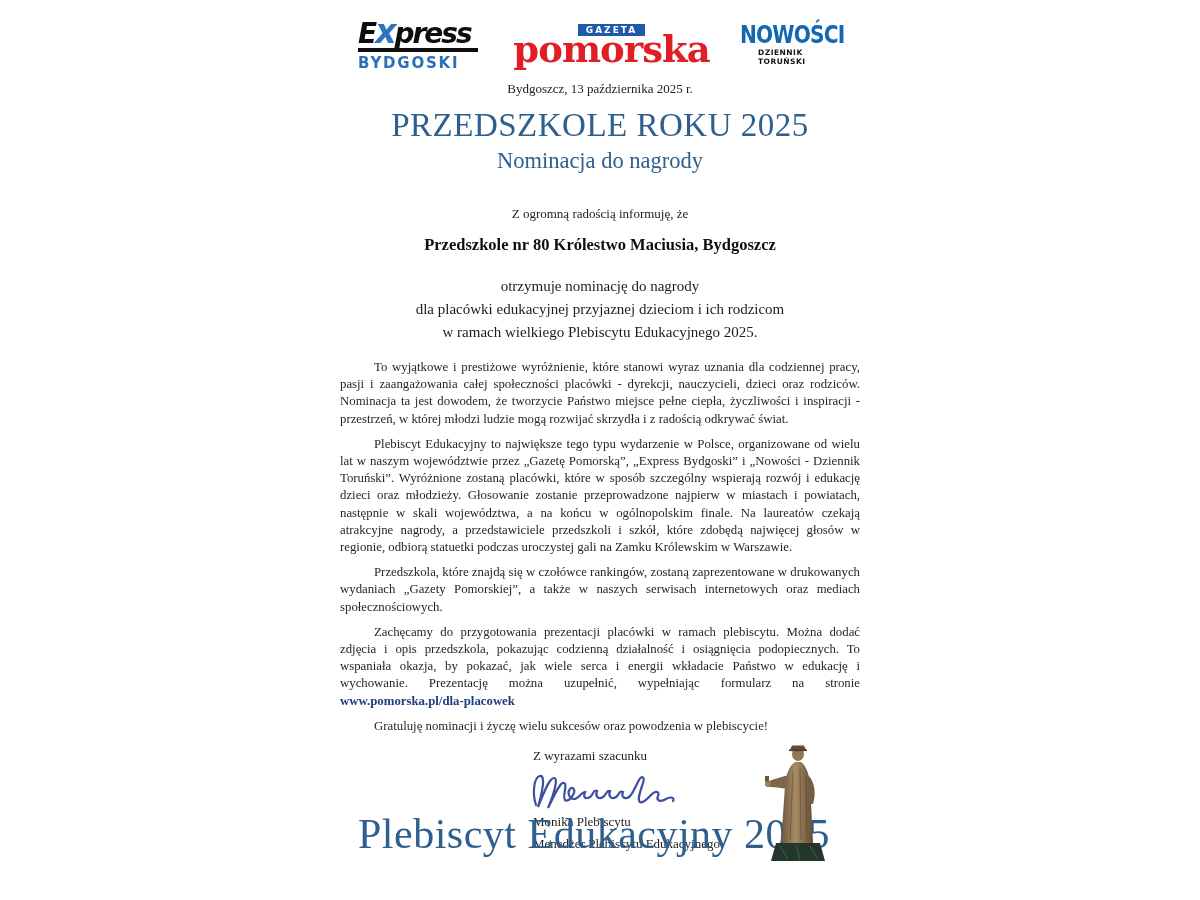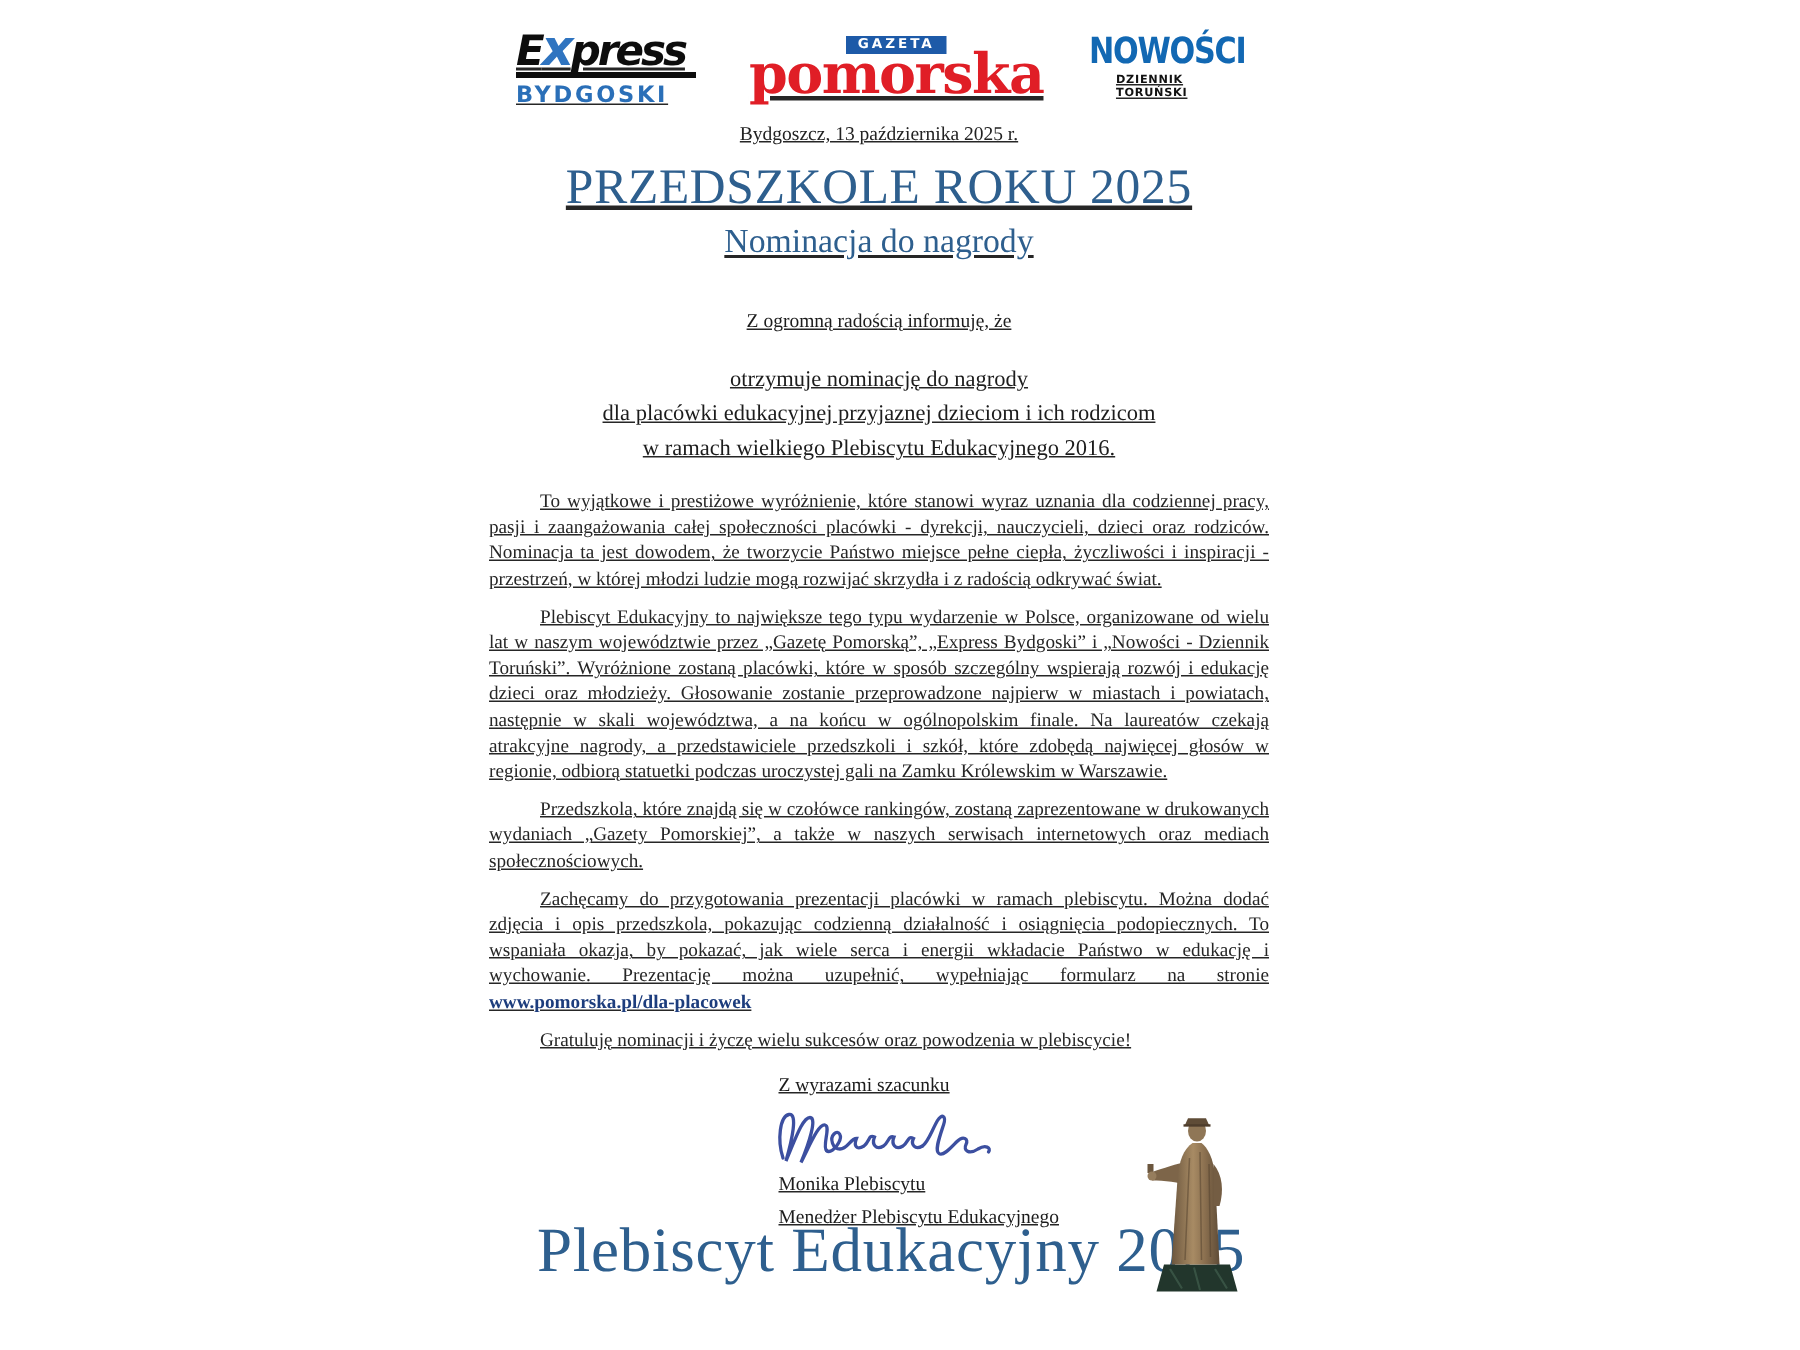--- a/index.html
+++ b/index.html
@@ -1,20 +1,20 @@
 <!DOCTYPE html>
 <html><head>
 <meta charset="utf-8">
 <style>
   html,body { margin:0; padding:0; background:#ffffff; }
   .page {
     position:relative; width:1200px; height:900px; background:#ffffff;
     overflow:hidden; font-family:"Liberation Serif", serif; color:#262626;
   }
-  .content { position:absolute; left:326px; top:16px; width:520px;text-decoration:underline; }
+  .content { position:absolute; left:340px; top:16px; width:520px; }
 
   
   .logos { display:flex; justify-content:space-between; align-items:center; height:56px; padding:0 20px 0 18px; }
   .logo-express { font-family:"DejaVu Sans","Liberation Sans",sans-serif; width:125px; }
   .express-word { font-style:italic; font-weight:900; font-size:28px; letter-spacing:-2px; line-height:0.95; color:#0d0d0d; white-space:nowrap; }
   .express-x { color:#2f74c0; font-size:33px; }
   .express-bar { height:4px; background:#0d0d0d; margin:0 0 2px; width:120px; }
   .express-sub { color:#2a6fb8; font-size:15px; font-weight:bold; letter-spacing:1.8px; }
 
   .logo-pomorska { text-align:center; margin-top:-4px; }
@@ -75,24 +75,25 @@
         <span class="nowosci-title">NOWOŚCI</span>
         <div class="nowosci-sub">DZIENNIK TORUŃSKI</div>
       </div>
     </div>
 
     <div class="date">Bydgoszcz, 13 października 2025 r.</div>
     <h1 class="title">PRZEDSZKOLE ROKU 2025</h1>
     <h2 class="subtitle">Nominacja do nagrody</h2>
 
     <p class="intro">Z ogromną radością informuję, że</p>
+    <p class="nominee">Przedszkole nr 80 Królestwo Maciusia, Bydgoszcz</p>
     <div class="award">
       <div>otrzymuje nominację do nagrody</div>
       <div>dla placówki edukacyjnej przyjaznej dzieciom i ich rodzicom</div>
-      <div>w ramach wielkiego Plebiscytu Edukacyjnego 2016.</div>
+      <div>w ramach wielkiego Plebiscytu Edukacyjnego 2025.</div>
     </div>
 
     <p class="body-par first-par">To wyjątkowe i prestiżowe wyróżnienie, które stanowi wyraz uznania dla codziennej pracy, pasji i zaangażowania całej społeczności placówki - dyrekcji, nauczycieli, dzieci oraz rodziców. Nominacja ta jest dowodem, że tworzycie Państwo miejsce pełne ciepła, życzliwości i inspiracji - przestrzeń, w której młodzi ludzie mogą rozwijać skrzydła i z radością odkrywać świat.</p>
     <p class="body-par">Plebiscyt Edukacyjny to największe tego typu wydarzenie w Polsce, organizowane od wielu lat w naszym województwie przez „Gazetę Pomorską”, „Express Bydgoski” i „Nowości - Dziennik Toruński”. Wyróżnione zostaną placówki, które w sposób szczególny wspierają rozwój i edukację dzieci oraz młodzieży. Głosowanie zostanie przeprowadzone najpierw w miastach i powiatach, następnie w skali województwa, a na końcu w ogólnopolskim finale. Na laureatów czekają atrakcyjne nagrody, a przedstawiciele przedszkoli i szkół, które zdobędą najwięcej głosów w regionie, odbiorą statuetki podczas uroczystej gali na Zamku Królewskim w Warszawie.</p>
     <p class="body-par">Przedszkola, które znajdą się w czołówce rankingów, zostaną zaprezentowane w drukowanych wydaniach „Gazety Pomorskiej”, a także w naszych serwisach internetowych oraz mediach społecznościowych.</p>
     <p class="body-par"><span>Zachęcamy do przygotowania prezentacji placówki w ramach plebiscytu. Można dodać zdjęcia i opis przedszkola, pokazując codzienną działalność i osiągnięcia podopiecznych. To wspaniała okazja, by pokazać, jak wiele serca i energii wkładacie Państwo w edukację i wychowanie. Prezentację można uzupełnić, wypełniając formularz na stronie </span><a class="doclink">www.pomorska.pl/dla-placowek</a></p>
     <p class="body-par">Gratuluję nominacji i życzę wielu sukcesów oraz powodzenia w plebiscycie!</p>
 
     <div class="sig">
       <div>Z wyrazami szacunku</div>

